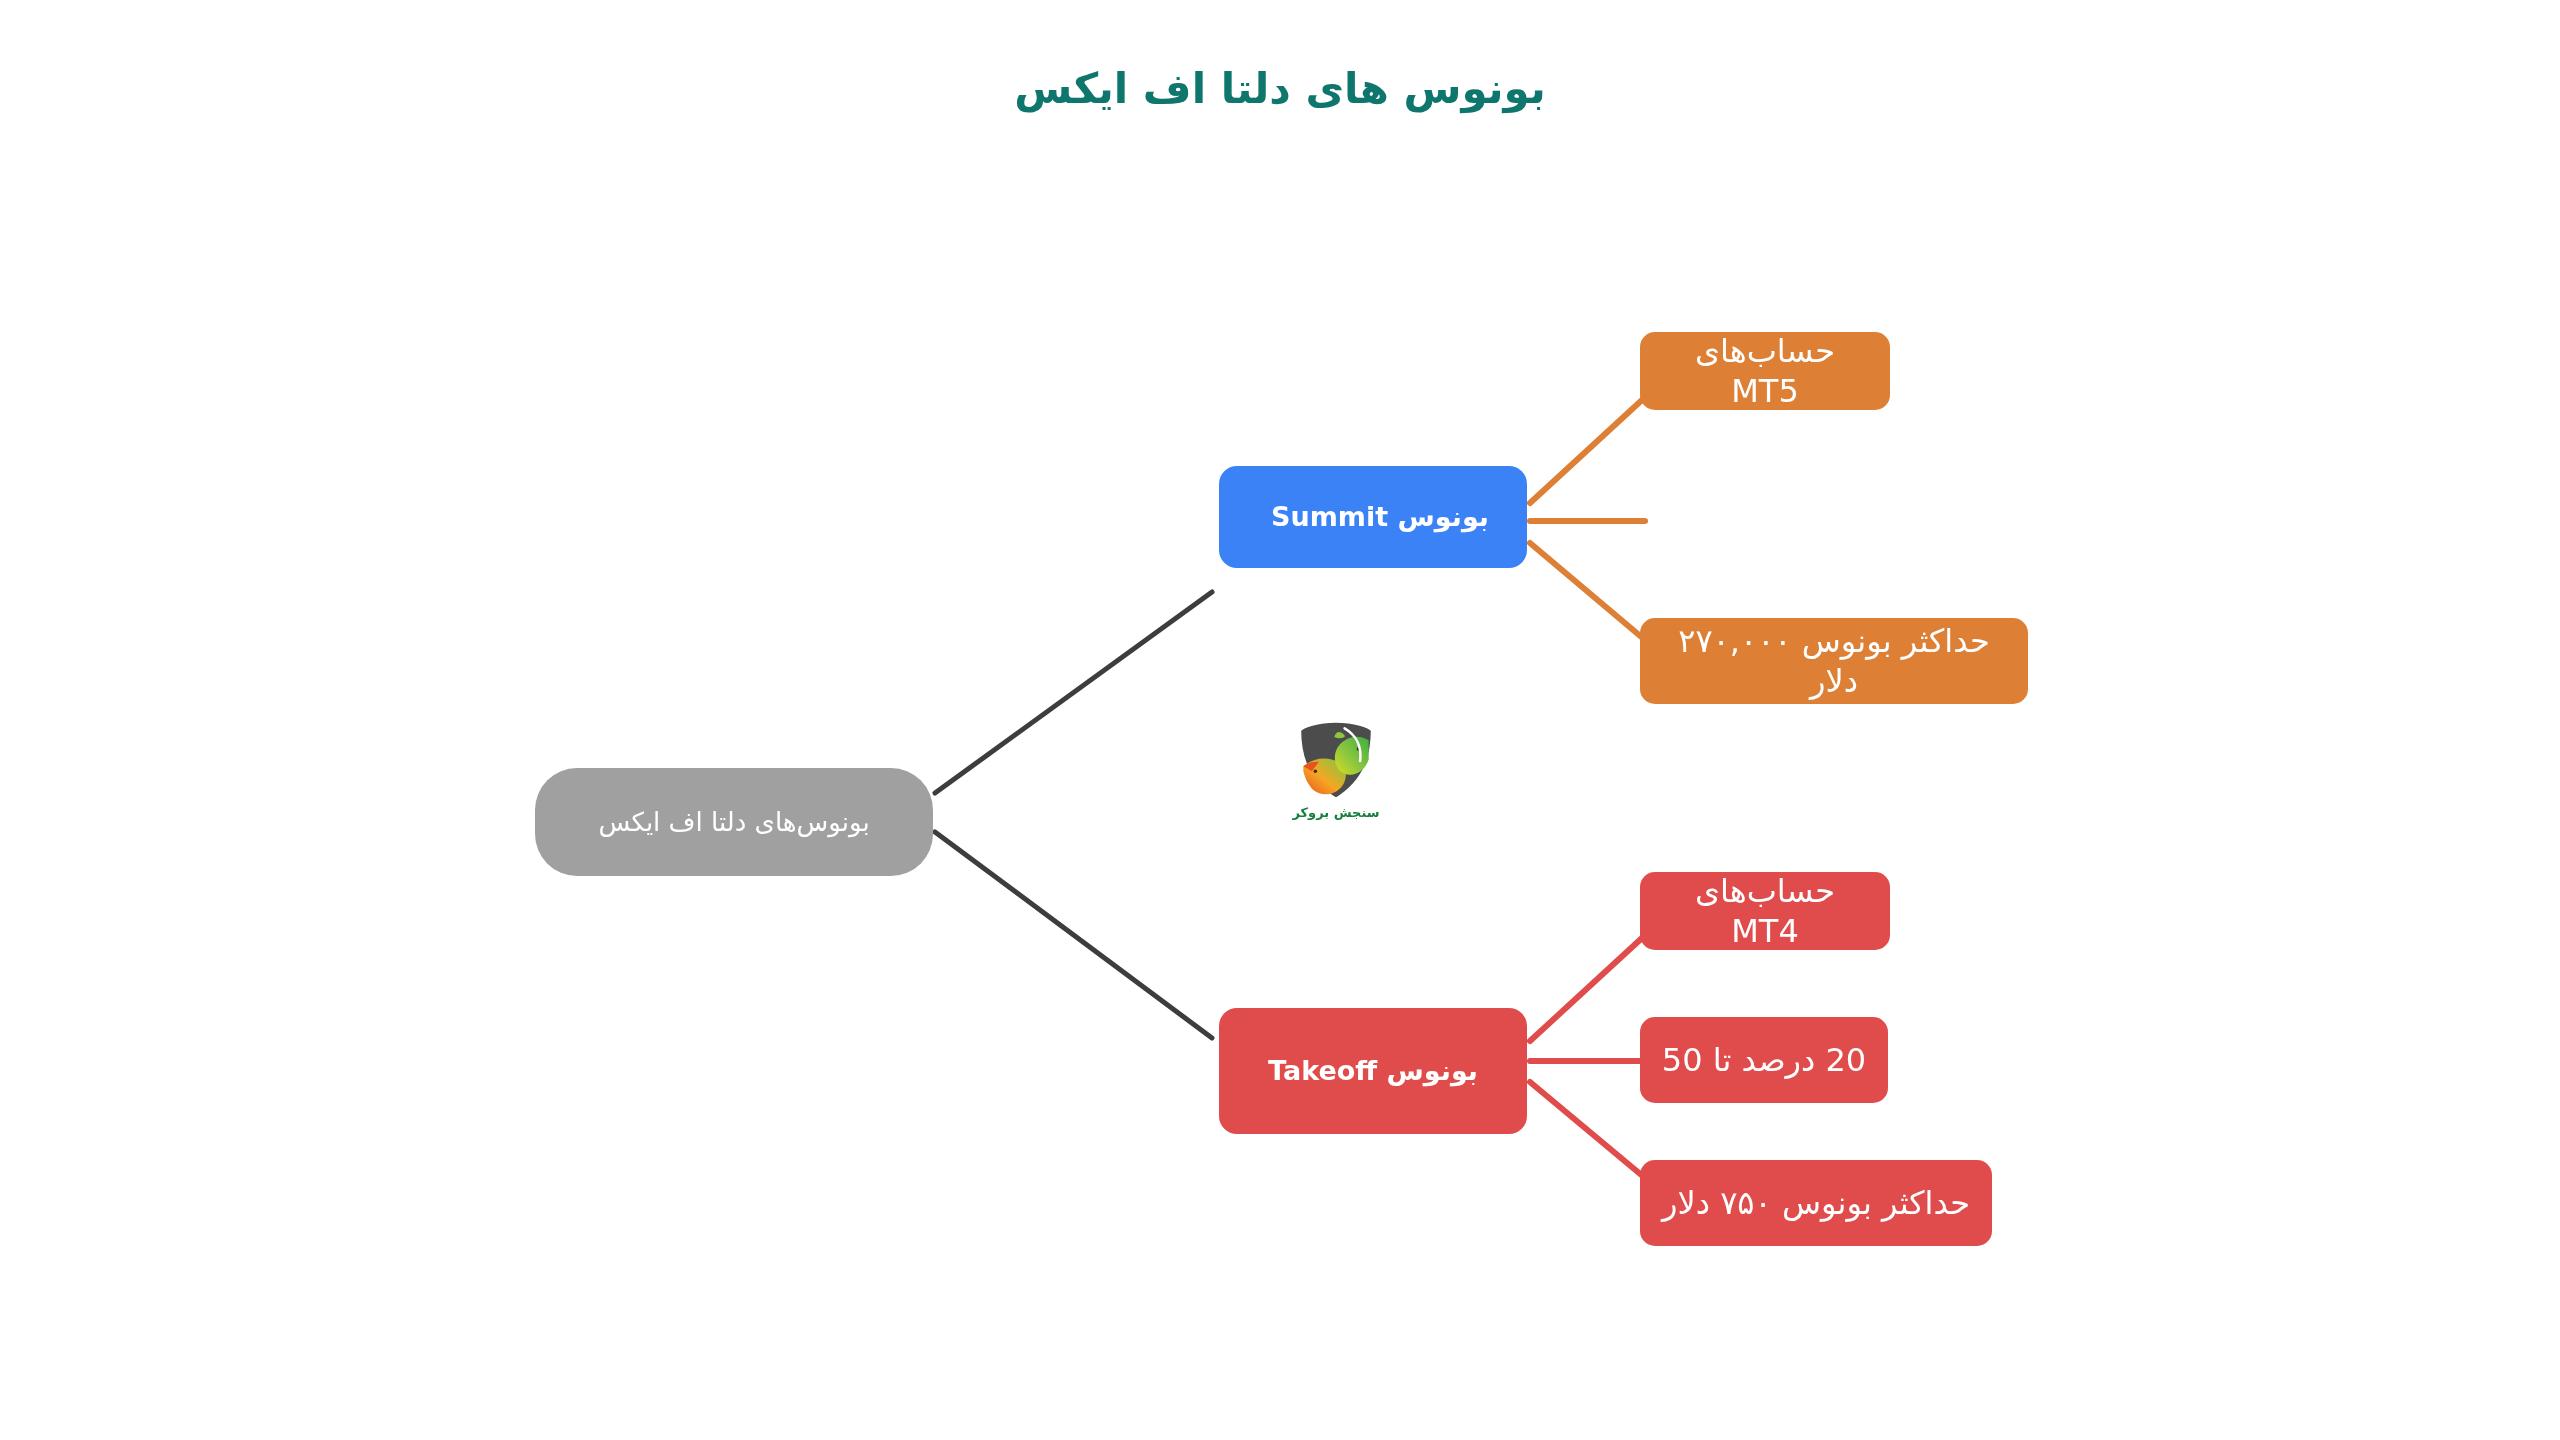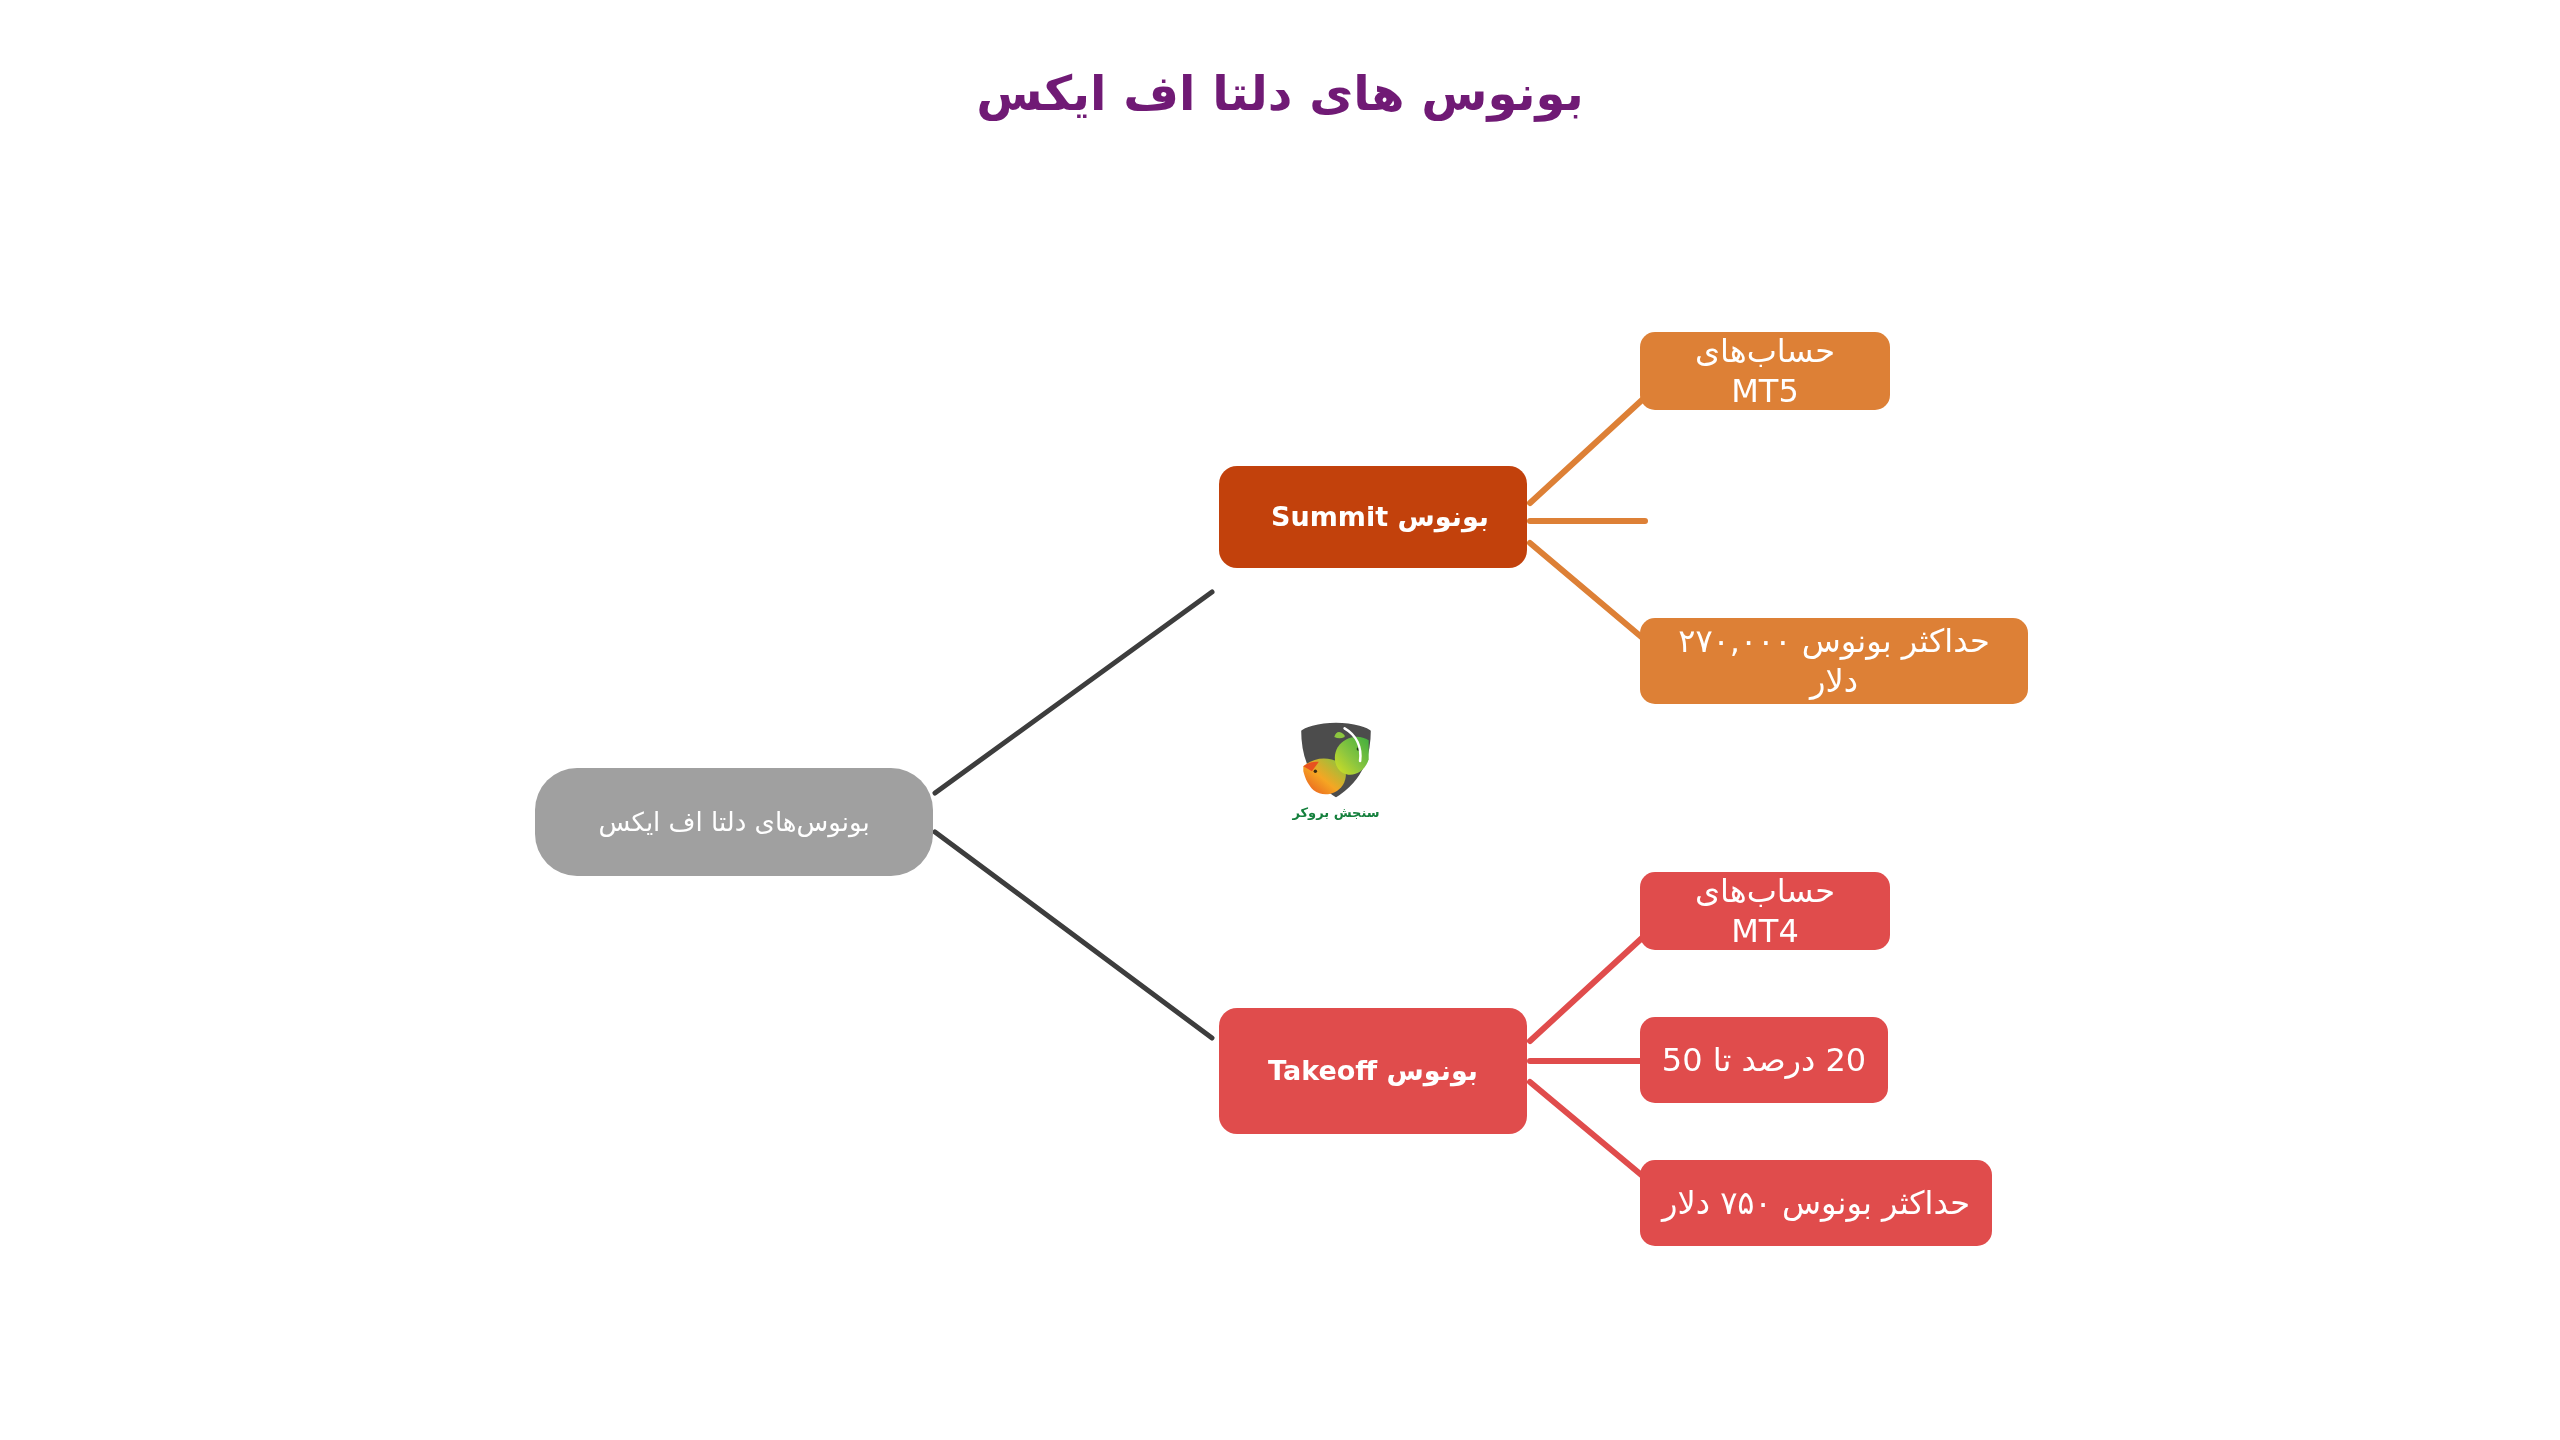--- a/index.html
+++ b/index.html
@@ -23,23 +23,23 @@
     height: 1440px;
   }
 
   
   .page-title {
     position: absolute;
     top: 62px;
     left: 0;
     width: 2560px;
     text-align: center;
-    font-size: 48px;
+    font-size: 42px;
     font-weight: 700;
-    color: #701a75;
+    color: #0f766e;
     direction: rtl;
     letter-spacing: 0.5px;
     line-height: 1.3;
   }
 
   
   .connectors {
     position: absolute;
     top: 0;
     left: 0;
@@ -69,21 +69,21 @@
     font-size: 26px;
     font-weight: 400;
   }
 
   .node-branch {
     font-size: 27px;
     font-weight: 700;
     border-radius: 18px;
   }
 
-  .node-branch-summit { background: #c2410c; padding-left: 32px; }
+  .node-branch-summit { background: #3b82f6; padding-left: 32px; }
   .node-branch-takeoff { background: #e04c4c; }
 
   .node-leaf {
     font-size: 32px;
     font-weight: 400;
     border-radius: 15px;
   }
   .node-leaf-summit { background: #dd8036; }
   .node-leaf-takeoff { background: #e04c4c; }
 

